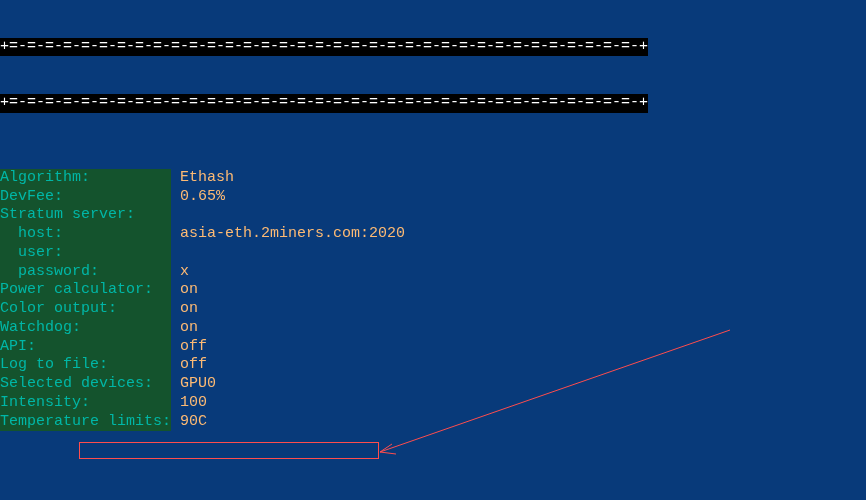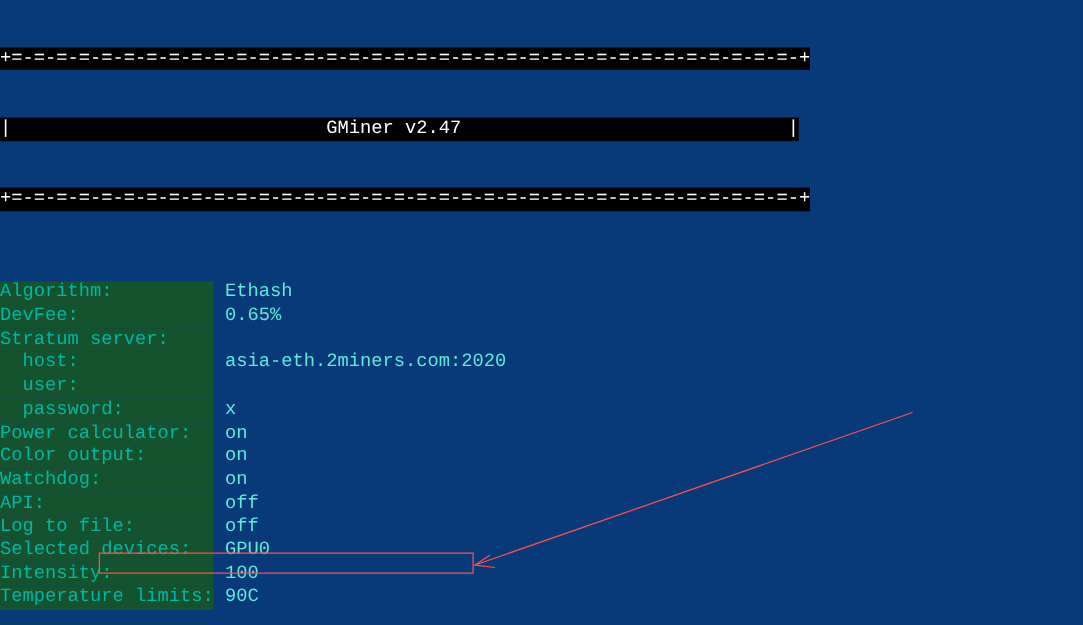--- a/index.html
+++ b/index.html
@@ -13,37 +13,36 @@
     position: relative;
   }
   .terminal {
     padding: 0;
     white-space: pre;
   }
   .line { display: block; }
   .hdr-border { color: #ffffff; background: #000000; display: inline-block; }
   .hdr-title  { color: #ffffff; background: #000000; display: inline-block; }
   .cfg-label  { color: #00b7a7; background: #14532d; display: inline-block; }
-  .cfg-value  { color: #5eead4; background: #083a7a; display: inline-block; }
+  .cfg-value  { color: #fdba74; background: #083a7a; display: inline-block; }
   .annot-box {
     position: absolute;
     border: 1px solid #ff4d4d;
     pointer-events: none;
   }
   .annot-arrow {
     position: absolute;
     pointer-events: none;
   }
 </style>
 </head>
 <body>
 
 <div class="terminal">
   <span class="line"><span class="hdr-border">+=-=-=-=-=-=-=-=-=-=-=-=-=-=-=-=-=-=-=-=-=-=-=-=-=-=-=-=-=-=-=-=-=-=-=-+</span></span>
-  <span class="line"><span class="hdr-title">|                            GMiner v2.47                             |</span></span>
   <span class="line"><span class="hdr-border">+=-=-=-=-=-=-=-=-=-=-=-=-=-=-=-=-=-=-=-=-=-=-=-=-=-=-=-=-=-=-=-=-=-=-=-+</span></span>
 
   <div id="config-block"><span class="line"><span class="cfg-label">Algorithm:         </span><span class="cfg-value"> Ethash</span></span><span class="line"><span class="cfg-label">DevFee:            </span><span class="cfg-value"> 0.65%</span></span><span class="line"><span class="cfg-label">Stratum server:    </span></span><span class="line"><span class="cfg-label">  host:            </span><span class="cfg-value"> asia-eth.2miners.com:2020</span></span><span class="line"><span class="cfg-label">  user:            </span><span class="cfg-value"> </span></span><span class="line"><span class="cfg-label">  password:        </span><span class="cfg-value"> x</span></span><span class="line"><span class="cfg-label">Power calculator:  </span><span class="cfg-value"> on</span></span><span class="line"><span class="cfg-label">Color output:      </span><span class="cfg-value"> on</span></span><span class="line"><span class="cfg-label">Watchdog:          </span><span class="cfg-value"> on</span></span><span class="line"><span class="cfg-label">API:               </span><span class="cfg-value"> off</span></span><span class="line"><span class="cfg-label">Log to file:       </span><span class="cfg-value"> off</span></span><span class="line"><span class="cfg-label">Selected devices:  </span><span class="cfg-value"> GPU0</span></span><span class="line"><span class="cfg-label">Intensity:         </span><span class="cfg-value"> 100</span></span><span class="line"><span class="cfg-label">Temperature limits:</span><span class="cfg-value"> 90C</span></span></div>
 
   
 
   
 </div>
 
 <div class="annot-box" style="left:79px; top:442px; width:300px; height:17px;"></div>

